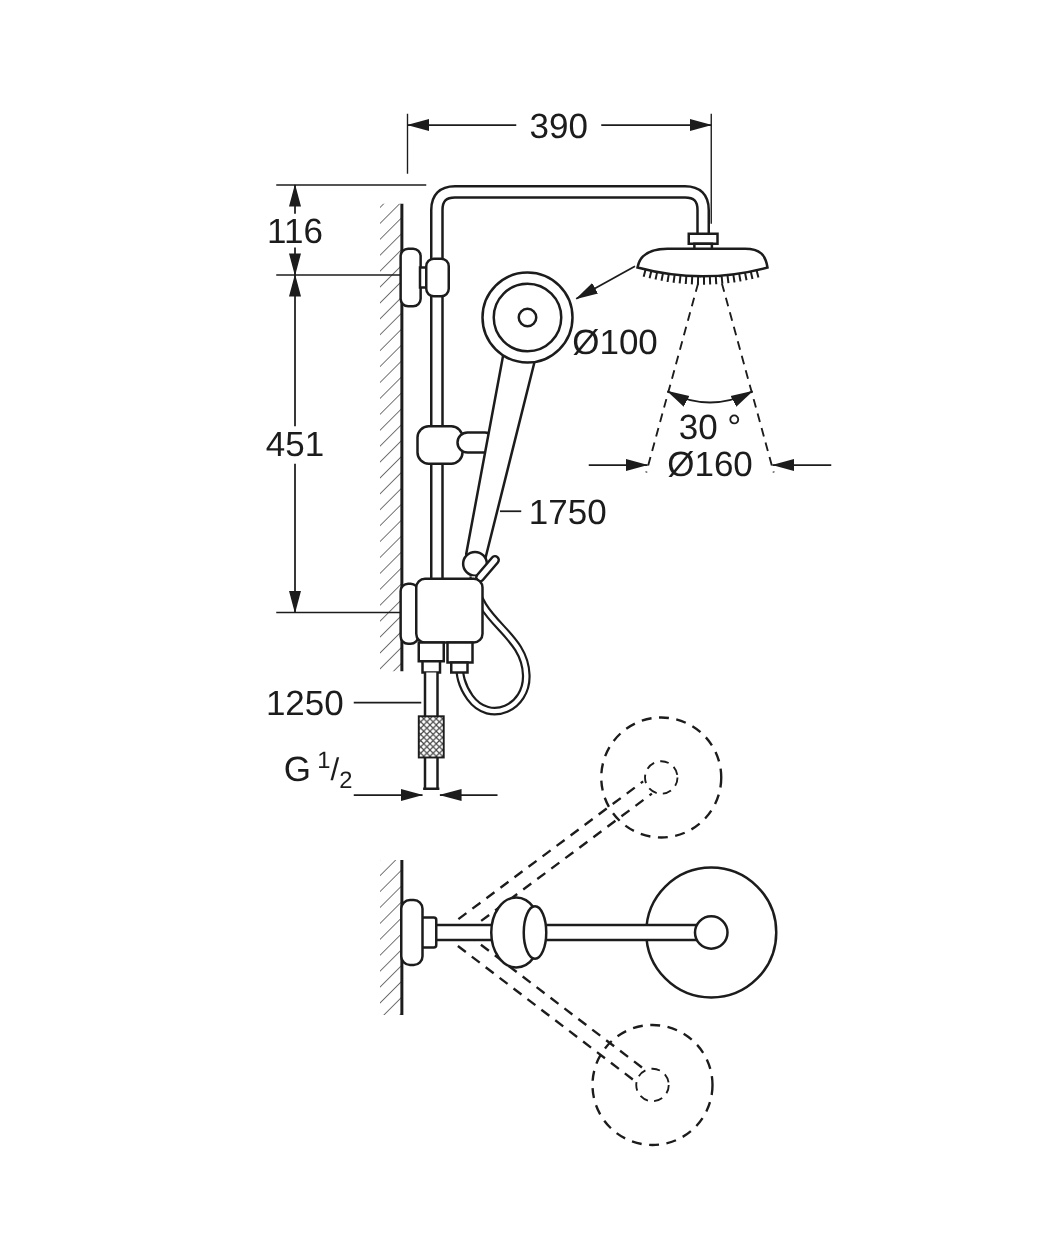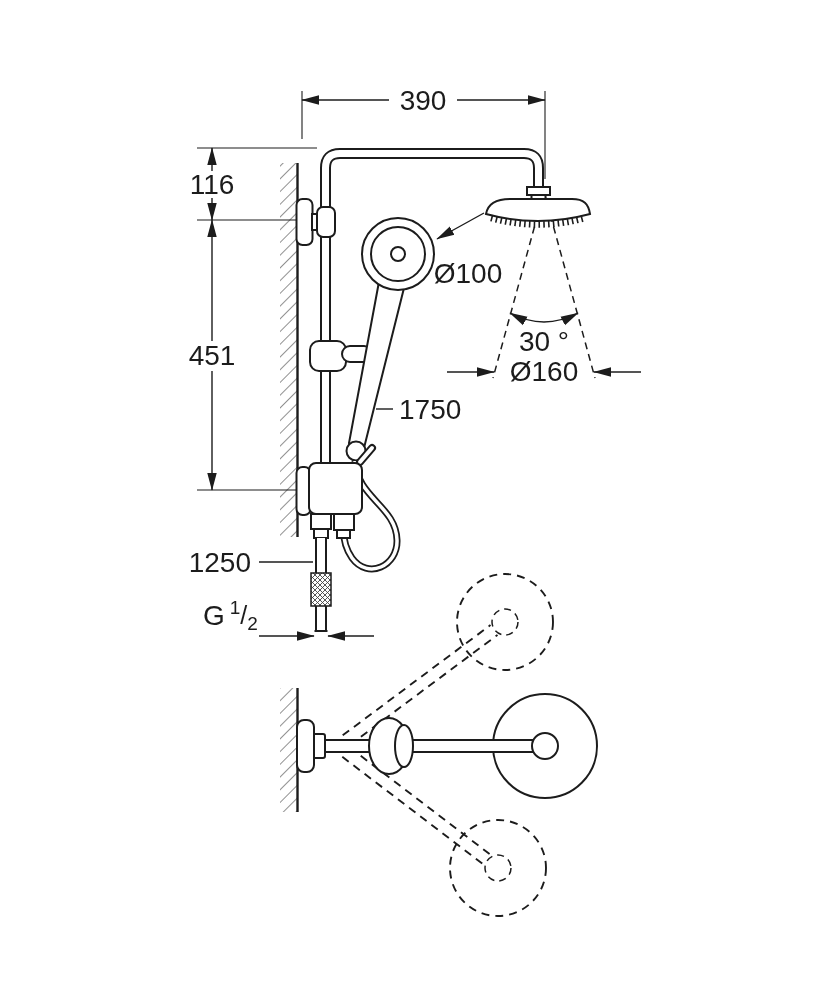--- a/index.html
+++ b/index.html
@@ -1,16 +1,16 @@
 <!DOCTYPE html>
 <html><head>
 <meta charset="utf-8">
 <style>
   html,body{margin:0;padding:0;background:#fff;}
-  .canvas{width:804px;height:1000px;background:#fff;position:relative;}
+  .canvas{width:804px;height:1000px;background:#fff;position:relative;margin-left:24px;}
   .dim-text{font:28px "Liberation Sans","DejaVu Sans",sans-serif;fill:#1c1c1c;
             paint-order:stroke;stroke:#ffffff;stroke-width:5;stroke-linejoin:round;}
   .dim-line{stroke:#1c1c1c;stroke-width:1.4;fill:none;}
   .ext-line{stroke:#1c1c1c;stroke-width:1.1;fill:none;}
   .solid2{stroke:#1c1c1c;stroke-width:2;fill:#fff;}
   .dash{stroke:#1c1c1c;stroke-width:1.5;fill:none;stroke-dasharray:7 5;}
   .dashbig{stroke:#1c1c1c;stroke-width:1.9;fill:none;stroke-dasharray:8 6;}
   .pipe-b{stroke:#1c1c1c;fill:none;}
   .pipe-w{stroke:#fff;fill:none;}
 </style>

